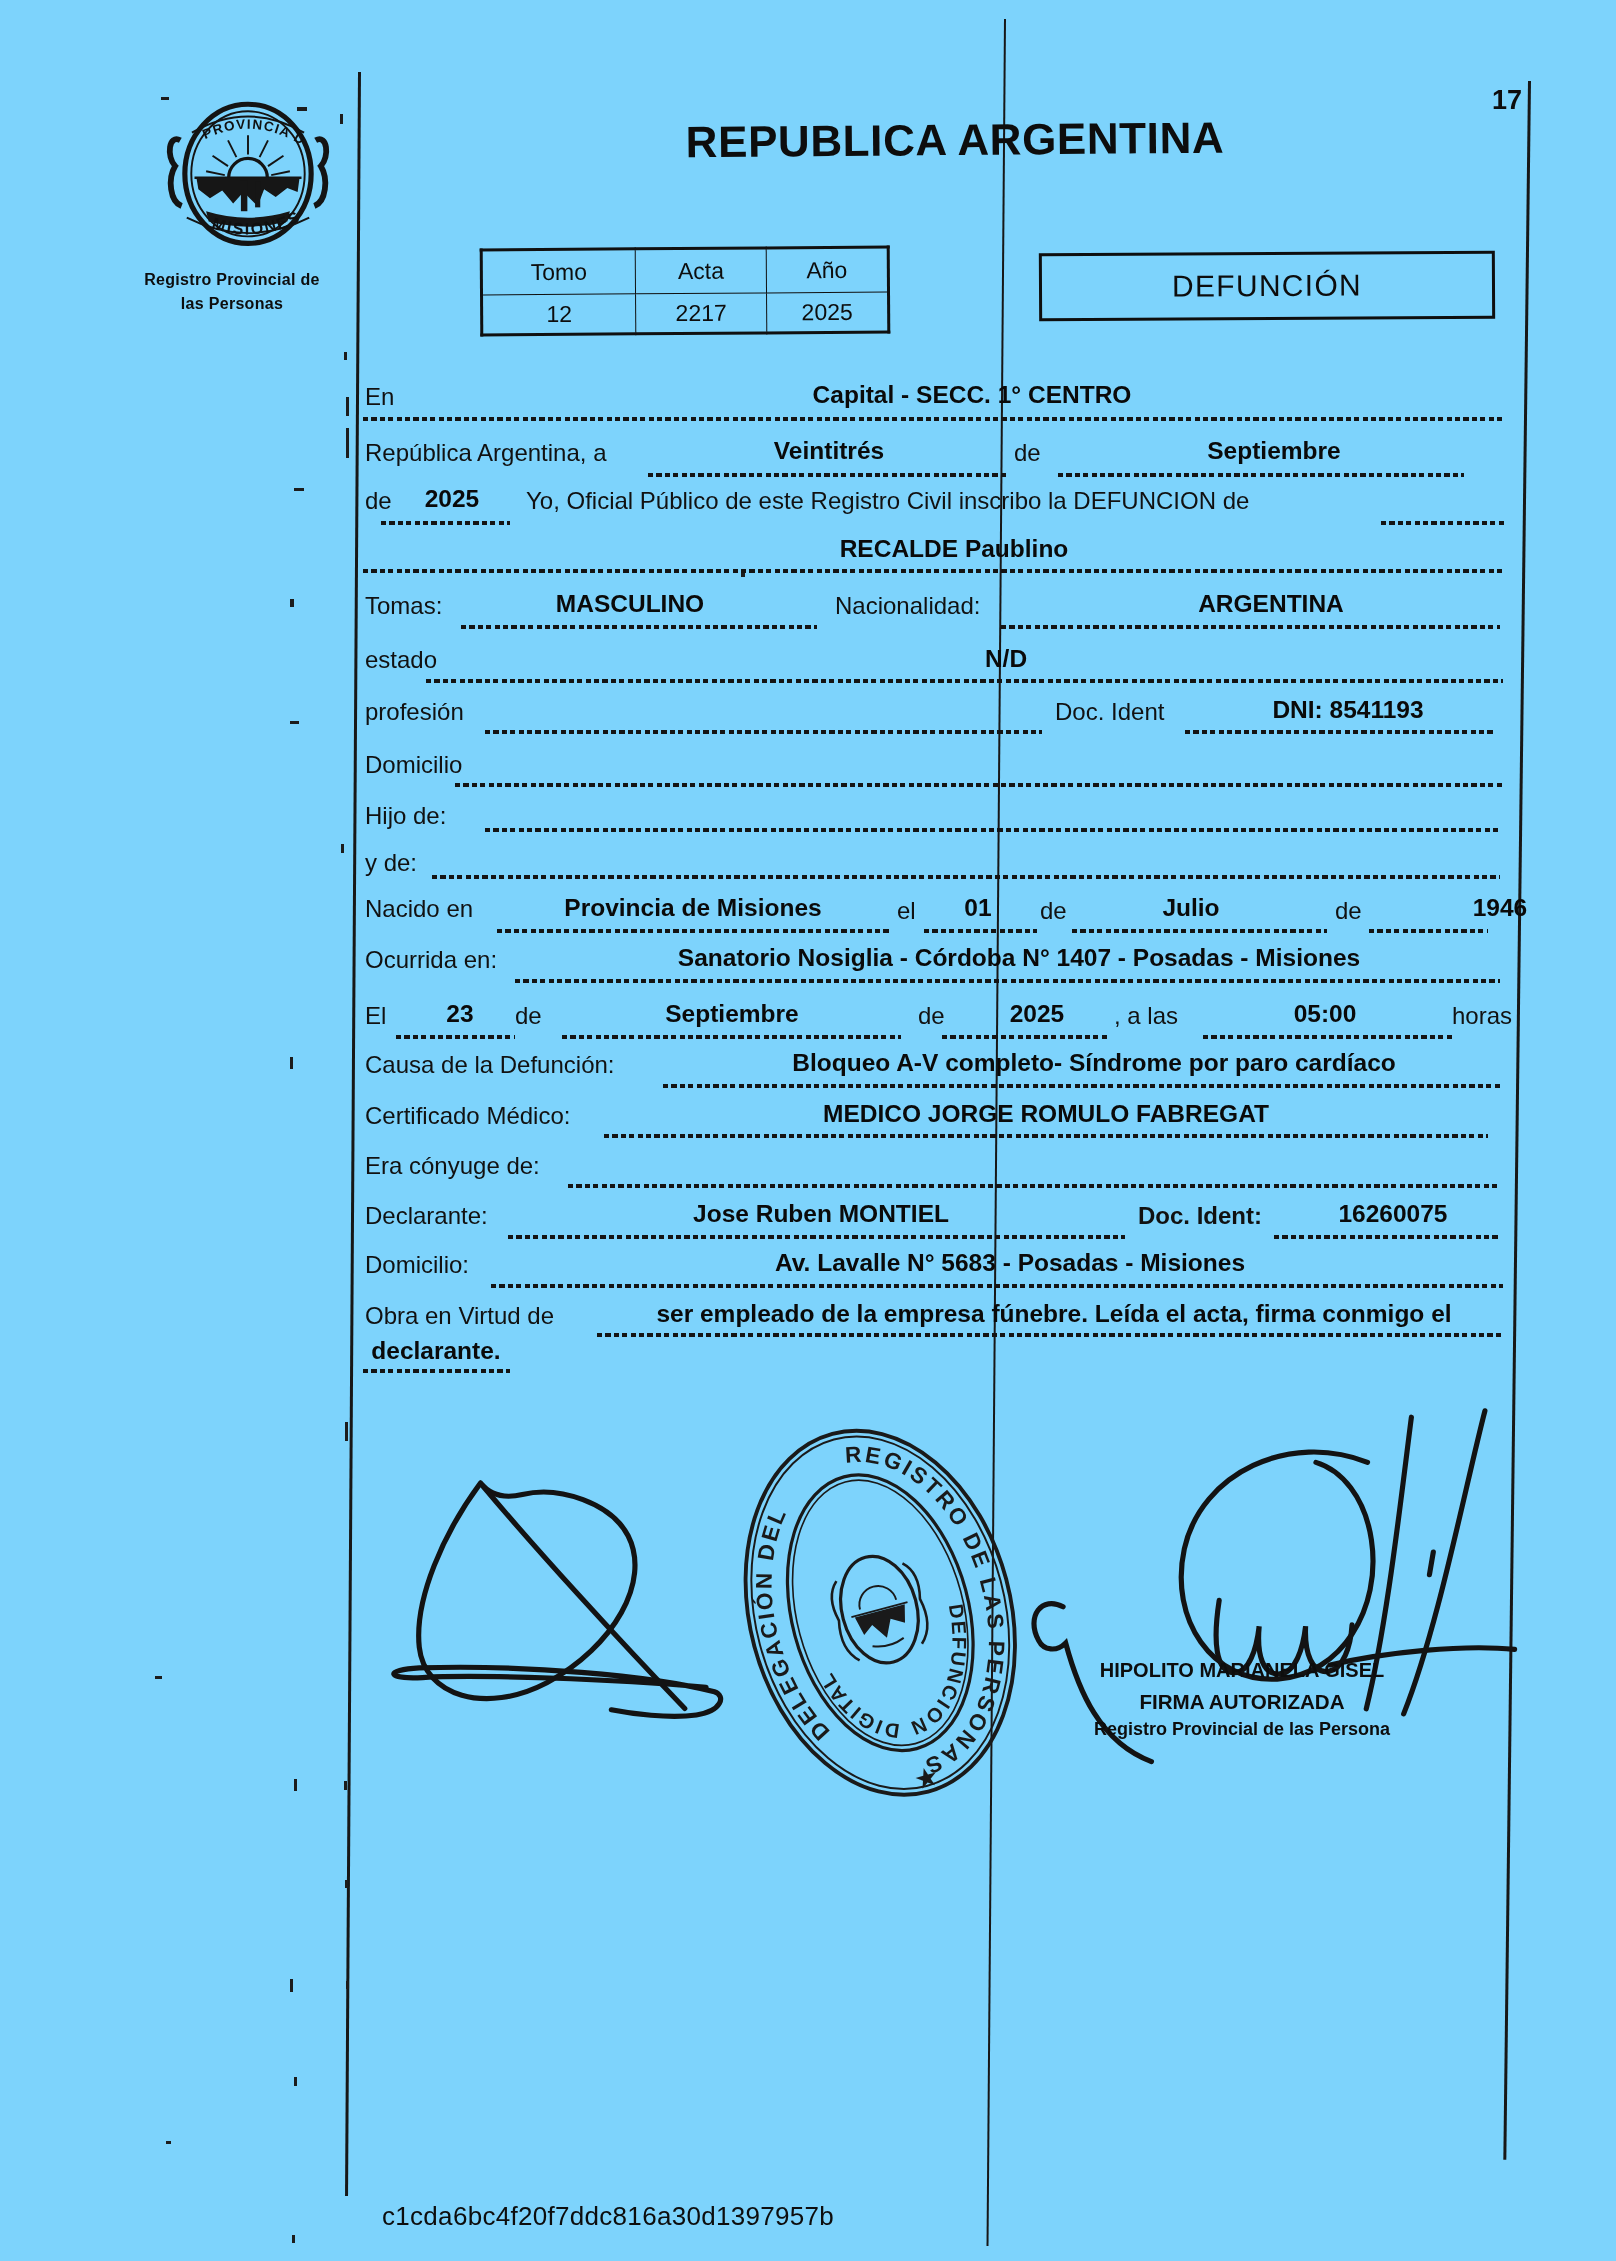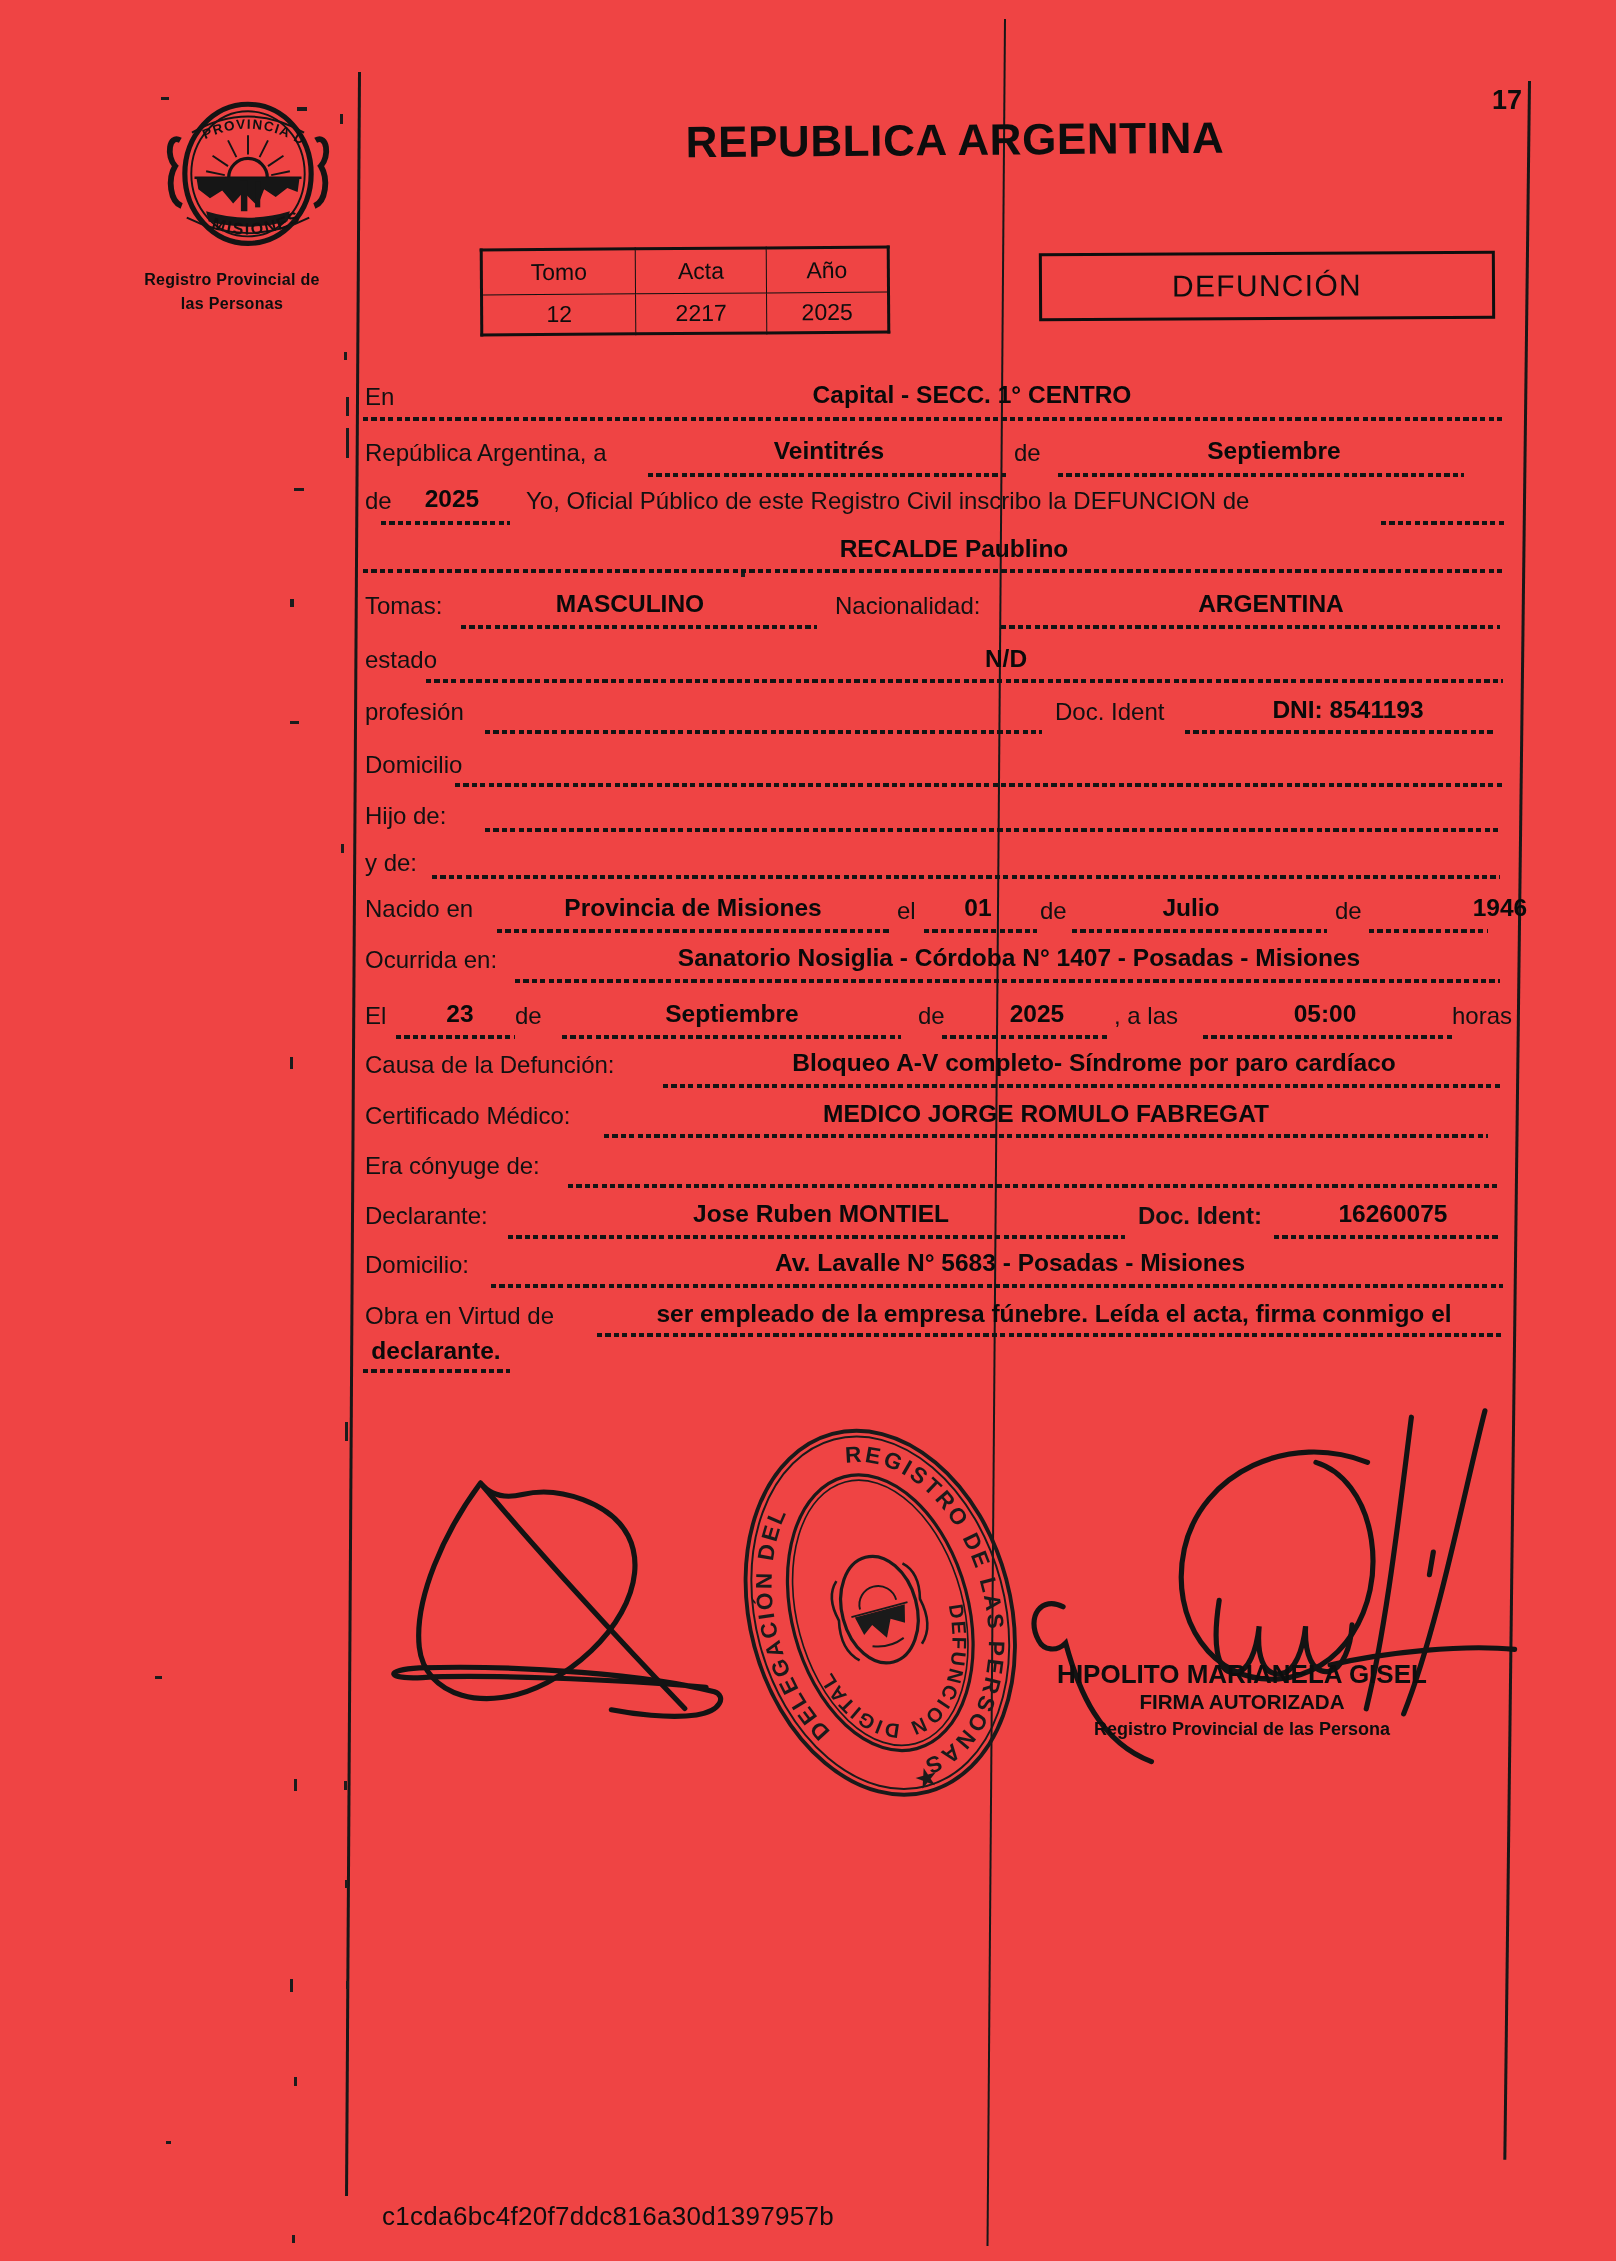--- a/index.html
+++ b/index.html
@@ -1,17 +1,17 @@
 <!DOCTYPE html>
 <html style="font-size:10.3px"><head>
 <meta charset="utf-8">
 <style>
   html,body { margin:0; padding:0; background:#e8e8e8; }
   .page {
-    position:relative; width:1616px; height:2261px; background:#ef4444;
+    position:relative; width:1616px; height:2261px; background:#7dd3fc;
     font-family:"Liberation Sans", sans-serif; color:#0d0d0d; overflow:hidden;
   }
   .lbl { position:absolute; font-size:24px; white-space:nowrap; color:#111; }
   .val { position:absolute; font-size:24.5px; font-weight:bold; white-space:nowrap; transform:translateX(-50%); color:#0a0a0a; }
   .dot {
     position:absolute; height:3.9px;
     background-image:repeating-linear-gradient(90deg,#141414 0 5.2px,transparent 5.2px 8.4px);
   }
   .vline { position:absolute; background:#171717; transform-origin:top center; }
   .noise { position:absolute; background:#1c1c1c; }
@@ -257,21 +257,21 @@
       <path d="M 68 330 C 35 312 10 345 30 382 C 38 398 58 400 72 386 C 92 460 125 540 205 570"></path>
       <path d="M 540 106 C 420 58 282 122 256 240 C 232 350 300 448 400 442 C 500 436 562 332 546 226 C 536 160 500 118 460 106"></path>
       <path d="M 310 320 C 300 385 305 430 332 432 C 356 434 368 395 372 360 C 368 405 378 436 404 434 C 428 432 440 395 444 360 C 442 402 454 434 480 430 C 502 426 514 392 516 358"></path>
       <path d="M 608 36 C 592 160 570 360 538 488"></path>
       <path d="M 722 26 C 690 150 650 360 596 496"></path>
       <path d="M 482 420 C 570 400 690 388 768 396"></path>
       <path d="M 642 245 L 636 280"></path>
     </g>
   </svg>
 
-  <div class="sig-caption" style="left:1242px; top:1659px; font-size:26px;">HIPOLITO MARIANELA GISEL</div>
+  <div class="sig-caption" style="left:1242px; top:1659px; font-size:20px;">HIPOLITO MARIANELA GISEL</div>
   <div class="sig-caption" style="left:1242px; top:1690px; font-size:20.6px;">FIRMA AUTORIZADA</div>
   <div class="sig-caption" style="left:1242px; top:1719px; font-size:18px;">Registro Provincial de las Persona</div>
 
   <div class="footerhash">c1cda6bc4f20f7ddc816a30d1397957b</div>
 
   <div class="noise" style="left:161px; top:97px; width:7.7px; height:3.2px;"></div>
   <div class="noise" style="left:297px; top:107px; width:10.3px; height:3.9px;"></div>
   <div class="noise" style="left:340px; top:114px; width:3.2px; height:10.3px;"></div>
   <div class="noise" style="left:344px; top:352px; width:3.2px; height:7.7px;"></div>
   <div class="noise" style="left:346px; top:397px; width:3.2px; height:19.4px;"></div>

